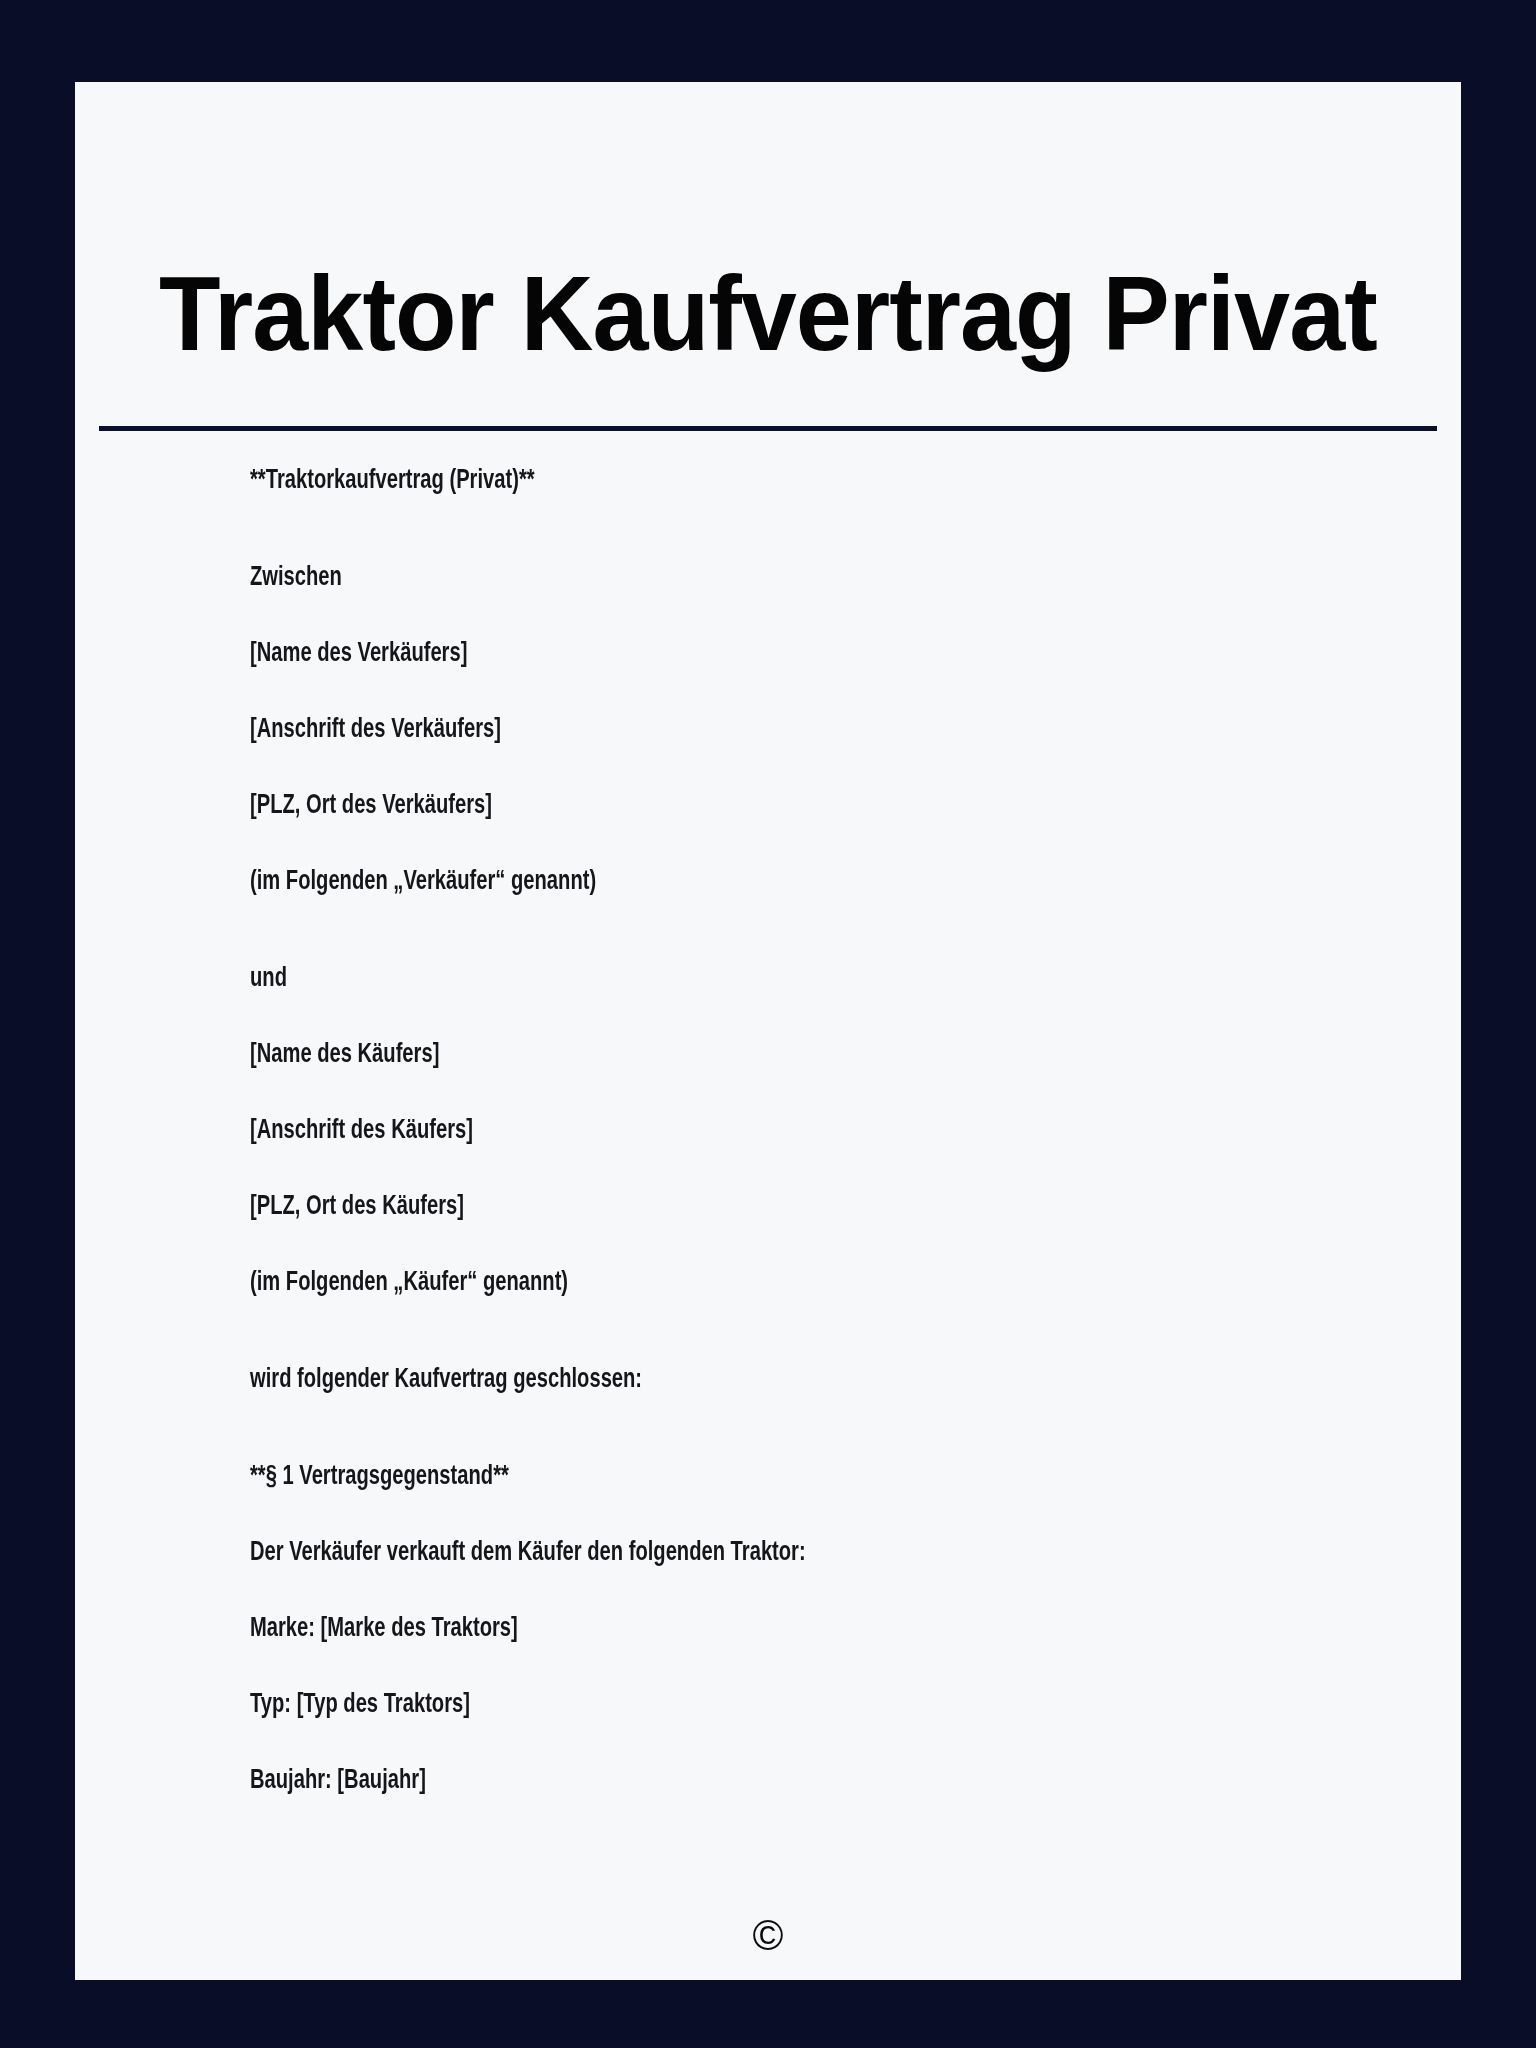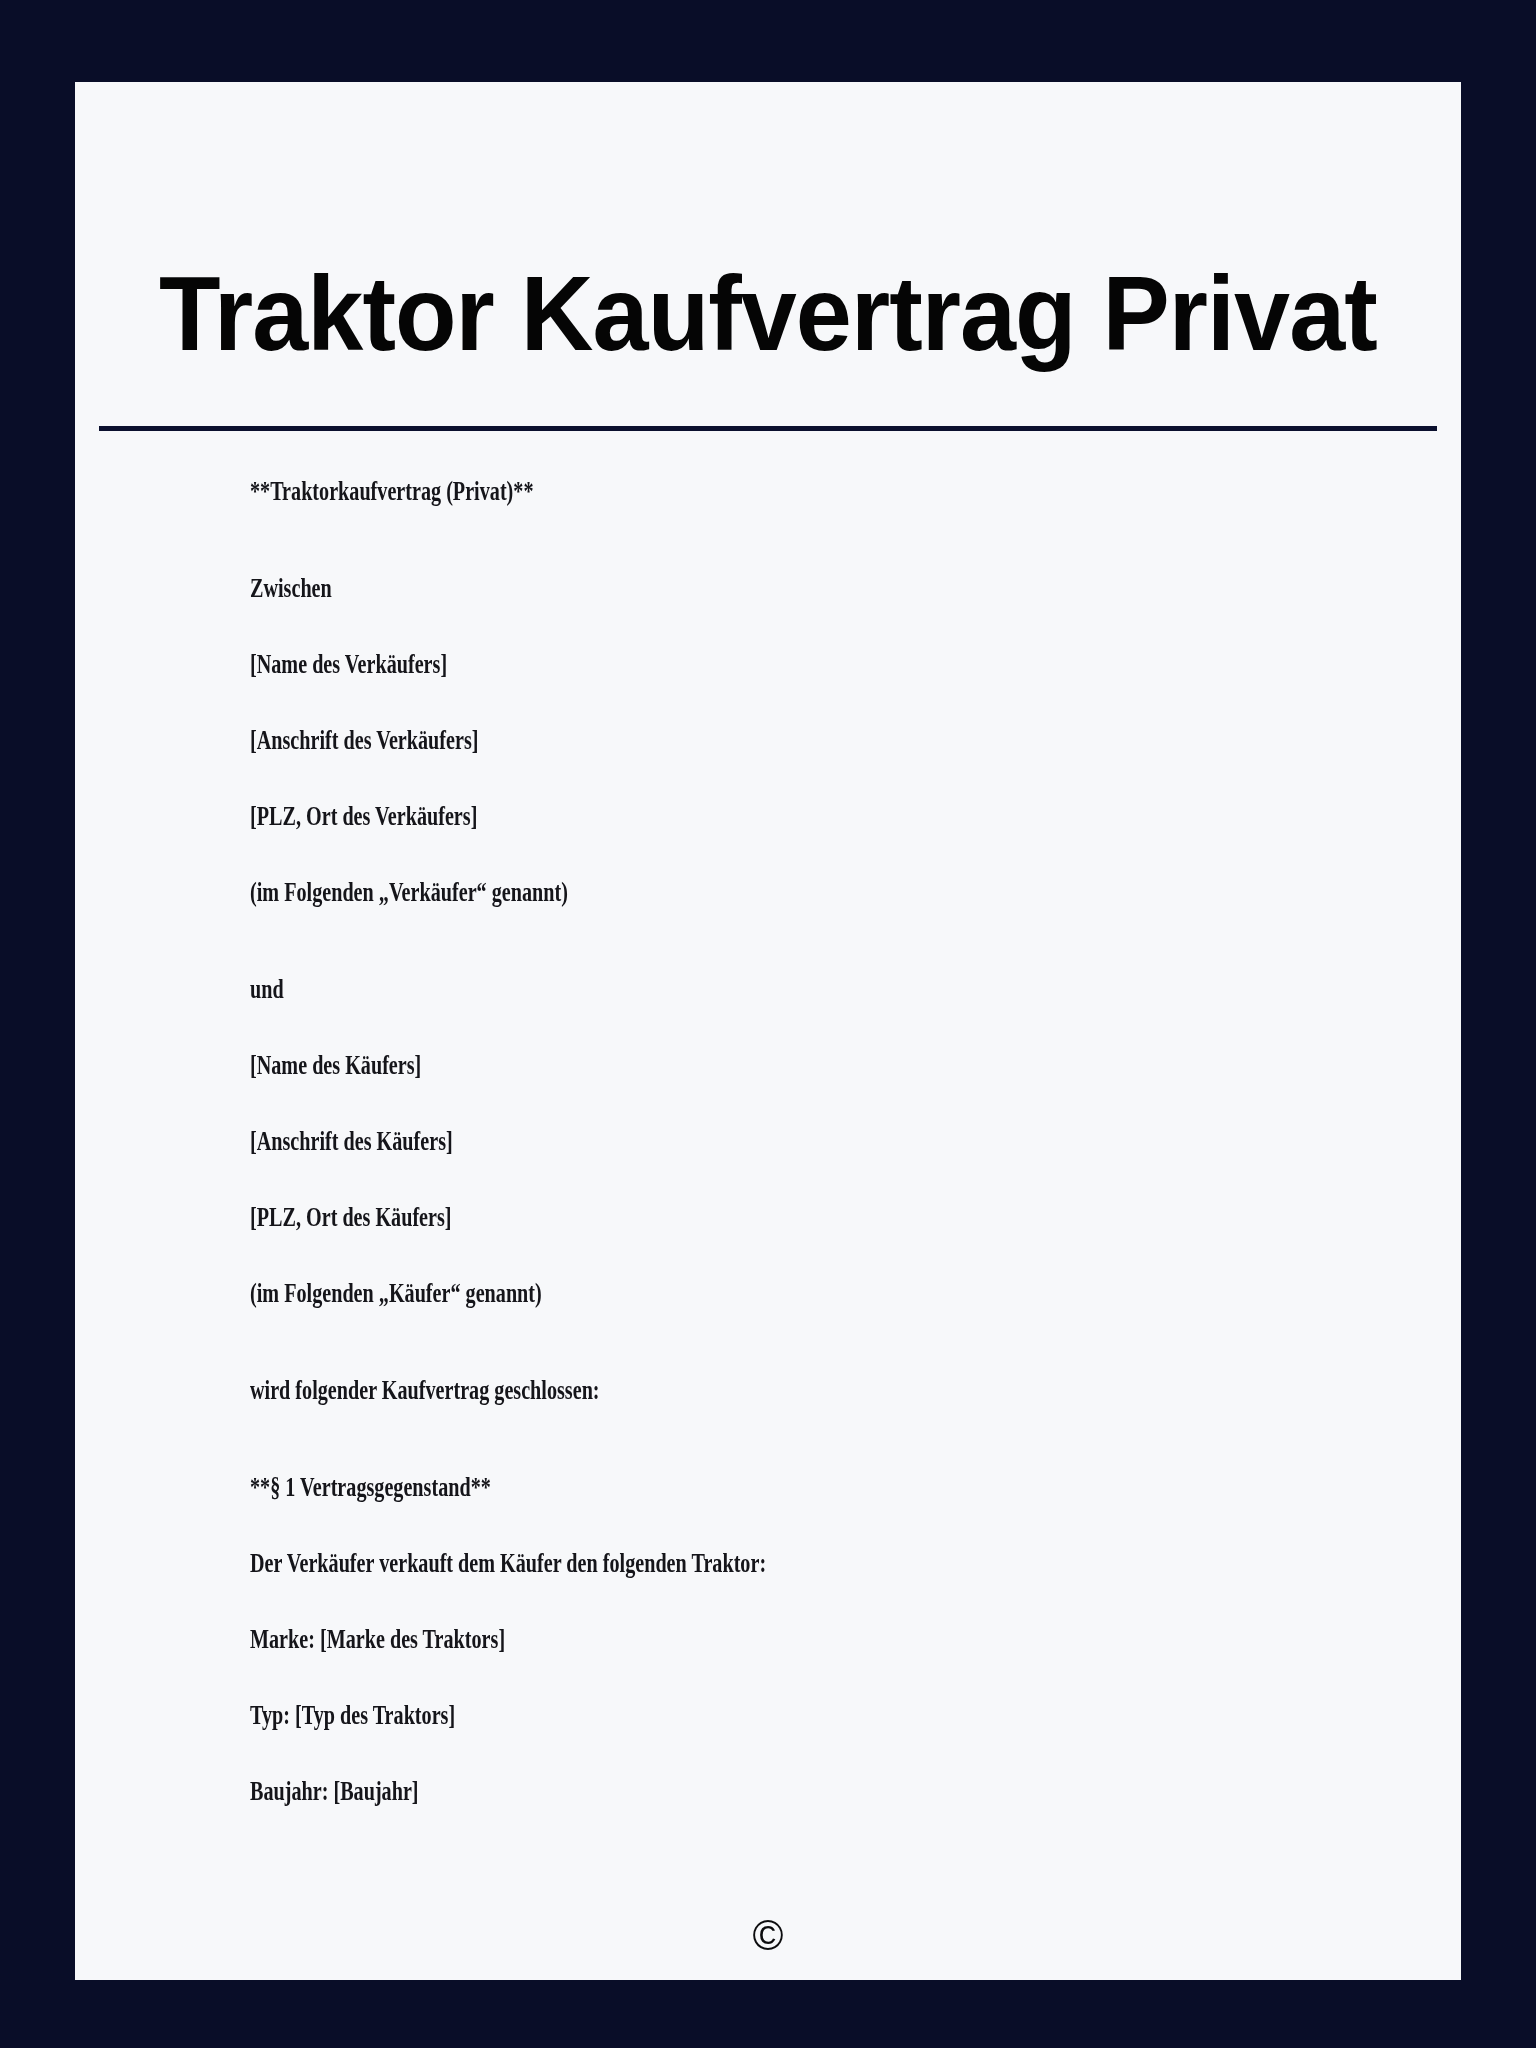--- a/index.html
+++ b/index.html
@@ -39,23 +39,22 @@
     letter-spacing: -1px;
   }
   .title-divider {
     margin-top: 60px;
     height: 5px;
     width: 100%;
     background: #0b102e;
     border: none;
   }
   .doc-body {
-    margin-top: 45px;
+    margin-top: 33px;
     margin-left: 151px;
-    font-family: Liberation Serif, serif;
   }
   .doc-body p.line {
     font-size: 28px;
     line-height: 30px;
     font-weight: bold;
     color: #15151a;
     margin: 0 0 46px 0;
     white-space: nowrap;
     transform: scaleX(0.72);
     transform-origin: 0 50%;

